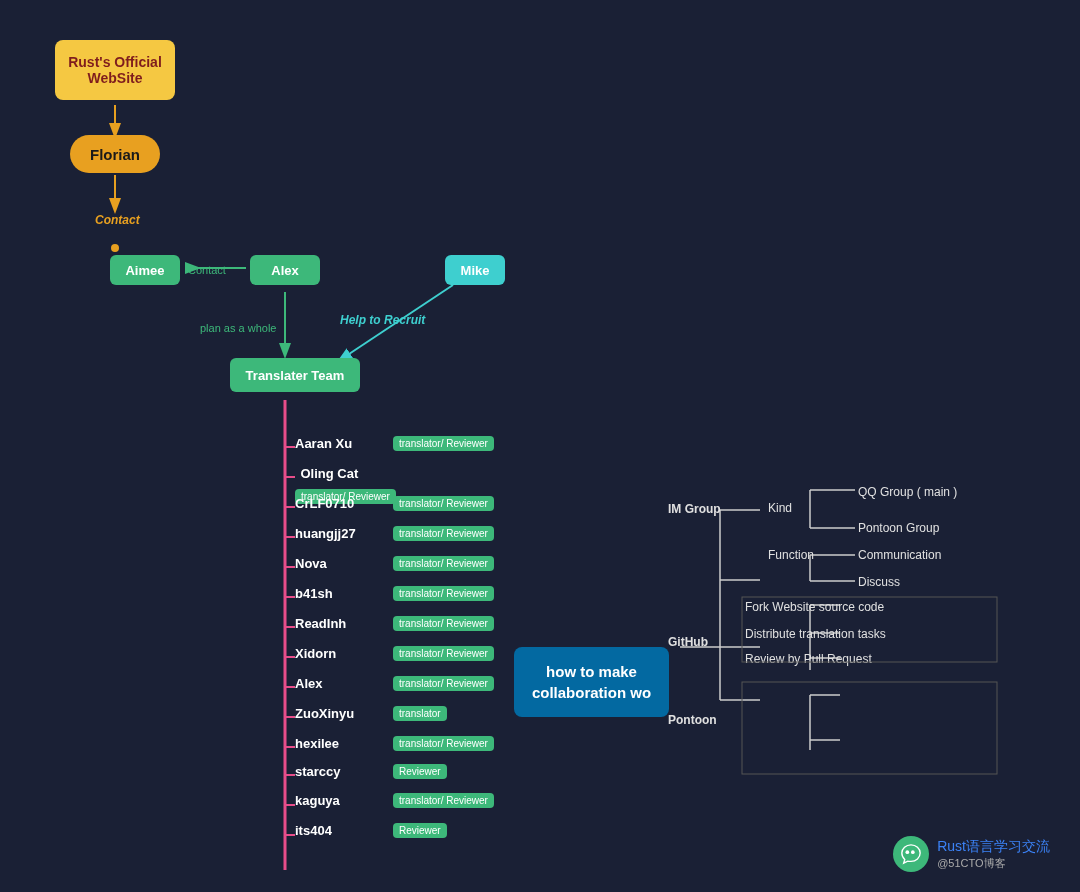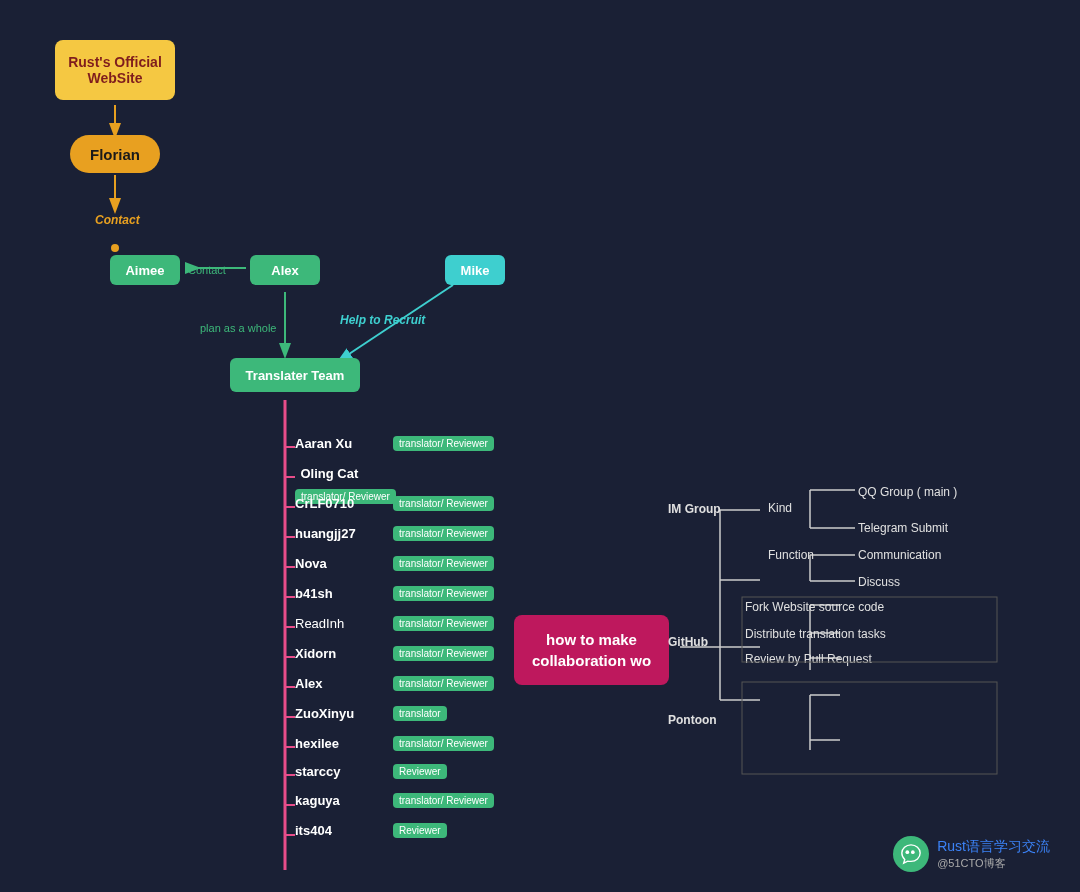--- a/index.html
+++ b/index.html
@@ -51,27 +51,28 @@
     }
     .node-rect-cyan {
       background: #3ecfcf;
       border-radius: 6px;
       color: #fff;
       font-weight: bold;
       font-size: 13px;
       padding: 6px 14px;
     }
     .node-pink-center {
-      background: #be185d;
+      background: #0369a1;
       border-radius: 8px;
       color: #fff;
       font-weight: bold;
       font-size: 15px;
       padding: 12px 16px;
       line-height: 1.4;
+      margin-top: 32px;
     }
     .badge-green {
       background: #3db87a;
       border-radius: 4px;
       color: #fff;
       font-size: 10px;
       padding: 2px 6px;
       white-space: nowrap;
     }
     .person-row {
@@ -292,21 +293,21 @@
     <span class="person-name" style="font-weight:bold;">Nova</span>
     <span class="badge-green">translator/ Reviewer</span>
   </div>
 
   <div class="person-row" style="left:295px; top:586px;">
     <span class="person-name" style="font-weight:bold;">b41sh</span>
     <span class="badge-green">translator/ Reviewer</span>
   </div>
 
   <div class="person-row" style="left:295px; top:616px;">
-    <span class="person-name" style="font-weight:normal;">ReadInh</span>
+    <span class="person-name" style="font-weight:bold;">ReadInh</span>
     <span class="badge-green">translator/ Reviewer</span>
   </div>
 
   <div class="person-row" style="left:295px; top:646px;">
     <span class="person-name" style="font-weight:bold;">Xidorn</span>
     <span class="badge-green">translator/ Reviewer</span>
   </div>
 
   <div class="person-row" style="left:295px; top:676px;">
     <span class="person-name" style="font-weight:bold;">Alex</span>
@@ -344,21 +345,21 @@
 
   <div class="tree-text" style="left:768px; top:501px;">
     <span>Kind</span>
   </div>
 
   <div class="tree-text" style="left:858px; top:485px;">
     <span>QQ Group ( main )</span>
   </div>
 
   <div class="tree-text" style="left:858px; top:521px;">
-    <span>Telegram Submit</span>
+    <span>Pontoon Group</span>
   </div>
 
   <div class="tree-text" style="left:768px; top:548px;">
     <span>Function</span>
   </div>
 
   <div class="tree-text" style="left:858px; top:548px;">
     <span>Communication</span>
   </div>
 

